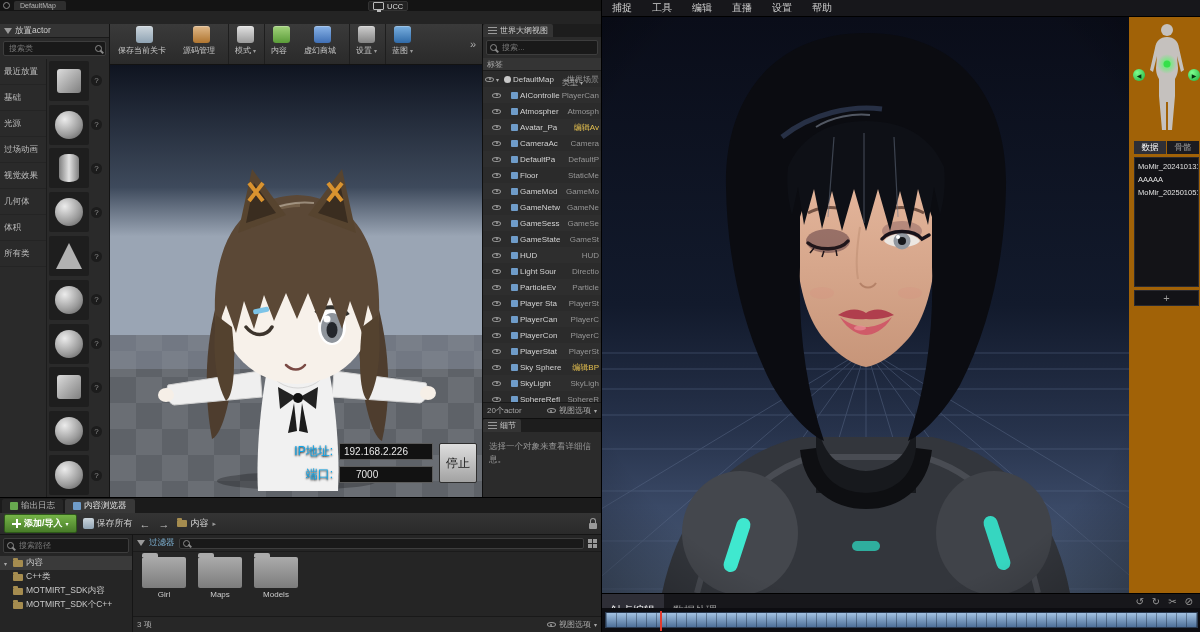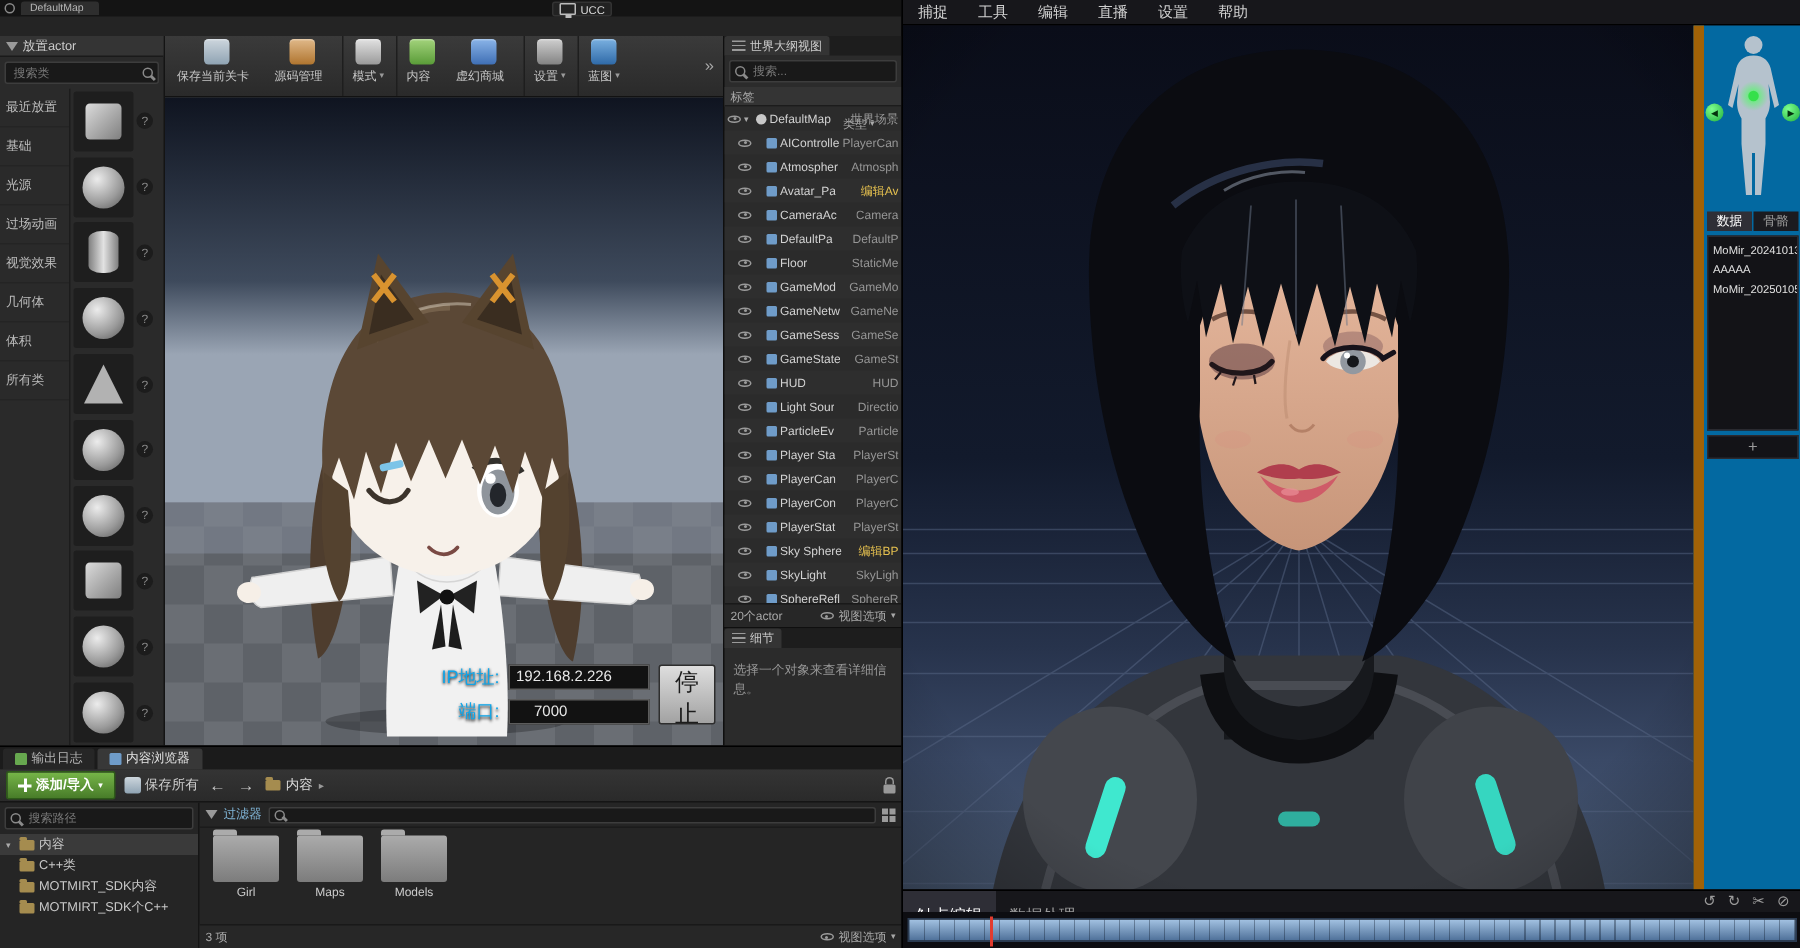--- a/index.html
+++ b/index.html
@@ -82,21 +82,21 @@
   .ue-viewport{position:absolute;left:110px;top:65px;width:372px;height:432px;background:#30343c;overflow:hidden;}
   .ue-viewport svg{display:block;}
   .vp-overlay{position:absolute;right:5px;bottom:14px;display:grid;grid-template-columns:auto 94px 38px;grid-template-rows:17px 17px;column-gap:6px;row-gap:6px;align-items:center;}
   .ov-lbl{color:#0ea5e9;font-size:12px;font-weight:normal;text-shadow:0 1px 2px #000;justify-self:end;}
   .vp-overlay :nth-child(1){grid-area:1/1;}
   .vp-overlay :nth-child(2){grid-area:1/2;}
   .vp-overlay :nth-child(3){grid-area:1/3/3/4;}
   .vp-overlay :nth-child(4){grid-area:2/1;}
   .vp-overlay :nth-child(5){grid-area:2/2;padding-left:16px;}
   .ov-input{height:17px;background:#121212;border:1px solid #5c5c5c;color:#e8e8e8;font-size:10px;padding:0 4px;width:94px;}
-  .ov-stop{height:40px;width:38px;background:linear-gradient(#dedede,#a2a2a2);border:1px solid #2e2e2e;border-radius:2px;color:#1c1c1c;font-size:16px;cursor:pointer;font-family:Liberation Serif, serif;}
+  .ov-stop{height:40px;width:38px;background:linear-gradient(#dedede,#a2a2a2);border:1px solid #2e2e2e;border-radius:2px;color:#1c1c1c;font-size:12px;cursor:pointer;font-family:Liberation Serif, serif;}
 
   
   .ue-outliner{position:absolute;left:482px;top:24px;width:119px;height:394px;background:#2b2b2b;border-left:1px solid #0f0f0f;display:flex;flex-direction:column;}
   .mini-tabbar{height:13px;background:#1d1d1d;display:flex;align-items:flex-end;flex:none;}
   .mini-tab{background:#343434;display:flex;align-items:center;gap:3px;font-size:8px;color:#ccc;padding:1px 5px;border-radius:2px 2px 0 0;}
   .ol-colhead{height:13px;background:#343434;border-bottom:1px solid #1c1c1c;display:flex;align-items:center;font-size:8px;color:#aaa;padding:0 4px;flex:none;}
   .ol-colhead .ct{margin-left:auto;margin-right:14px;display:flex;gap:2px;align-items:center;margin-top:36px;}
   .ol-rows{flex:1;overflow:hidden;}
   .ol-row{height:16px;display:flex;align-items:center;gap:2px;padding:0 2px;font-size:8px;}
   .ol-row:nth-child(even){background:#2e2e2e;}
@@ -144,21 +144,21 @@
   .folder-big::before{content:'';position:absolute;top:-4px;left:0;width:16px;height:4px;background:#ababab;border-radius:2px 2px 0 0;}
   .folder-name{font-size:8px;color:#ccc;}
 
   
   .cap{position:absolute;left:601px;top:0;width:599px;height:632px;background:#101014;border-left:1px solid #000;}
   .cap-menubar{position:absolute;left:0;top:0;width:599px;height:17px;background:#17171b;border-bottom:1px solid #000;display:flex;align-items:center;}
   .cap-menubar .menu-item{padding:0 10px;font-size:10px;color:#cfcfcf;}
   .cap-viewport{position:absolute;left:0;top:17px;width:527px;height:576px;overflow:hidden;background:#0a0d19;}
   .cap-viewport svg{display:block;}
 
-  .cap-side{position:absolute;left:527px;top:17px;width:72px;height:576px;background:#0369a1;border-left:7px solid #a16207;display:flex;flex-direction:column;}
+  .cap-side{position:absolute;left:527px;top:17px;width:72px;height:576px;background:#a16207;border-left:3px solid #a16207;display:flex;flex-direction:column;}
   .sil-wrap{position:relative;height:122px;flex:none;display:flex;align-items:center;justify-content:center;}
   .rot-btn{position:absolute;top:52px;width:12px;height:12px;border-radius:50%;background:radial-gradient(circle at 35% 30%,#7dff8e,#1fae3c);color:#04320e;font-size:6px;display:flex;align-items:center;justify-content:center;border:none;padding:0;}
   .rot-btn.left{left:1px;}
   .rot-btn.right{right:1px;}
   .side-tabs{display:flex;gap:1px;margin:2px 2px 0 2px;flex:none;}
   .side-tab{flex:1;height:13px;display:flex;align-items:center;justify-content:center;font-size:8.5px;background:#1b1b20;color:#9a9a9a;}
   .side-tab.active{background:#2f2f36;color:#fff;}
   .rec-list{margin:3px 2px 0 2px;height:130px;background:#131317;border:1px solid #2a2a30;padding:2px 0;flex:none;}
   .rec-item{font-size:7.5px;color:#e0e0e0;line-height:13px;padding:0 3px;white-space:nowrap;overflow:hidden;}
   .add-panel{margin:3px 2px 0 2px;height:16px;background:#131317;border:1px solid #2a2a30;display:flex;align-items:center;justify-content:center;color:#9a9a9a;font-size:11px;flex:none;}

